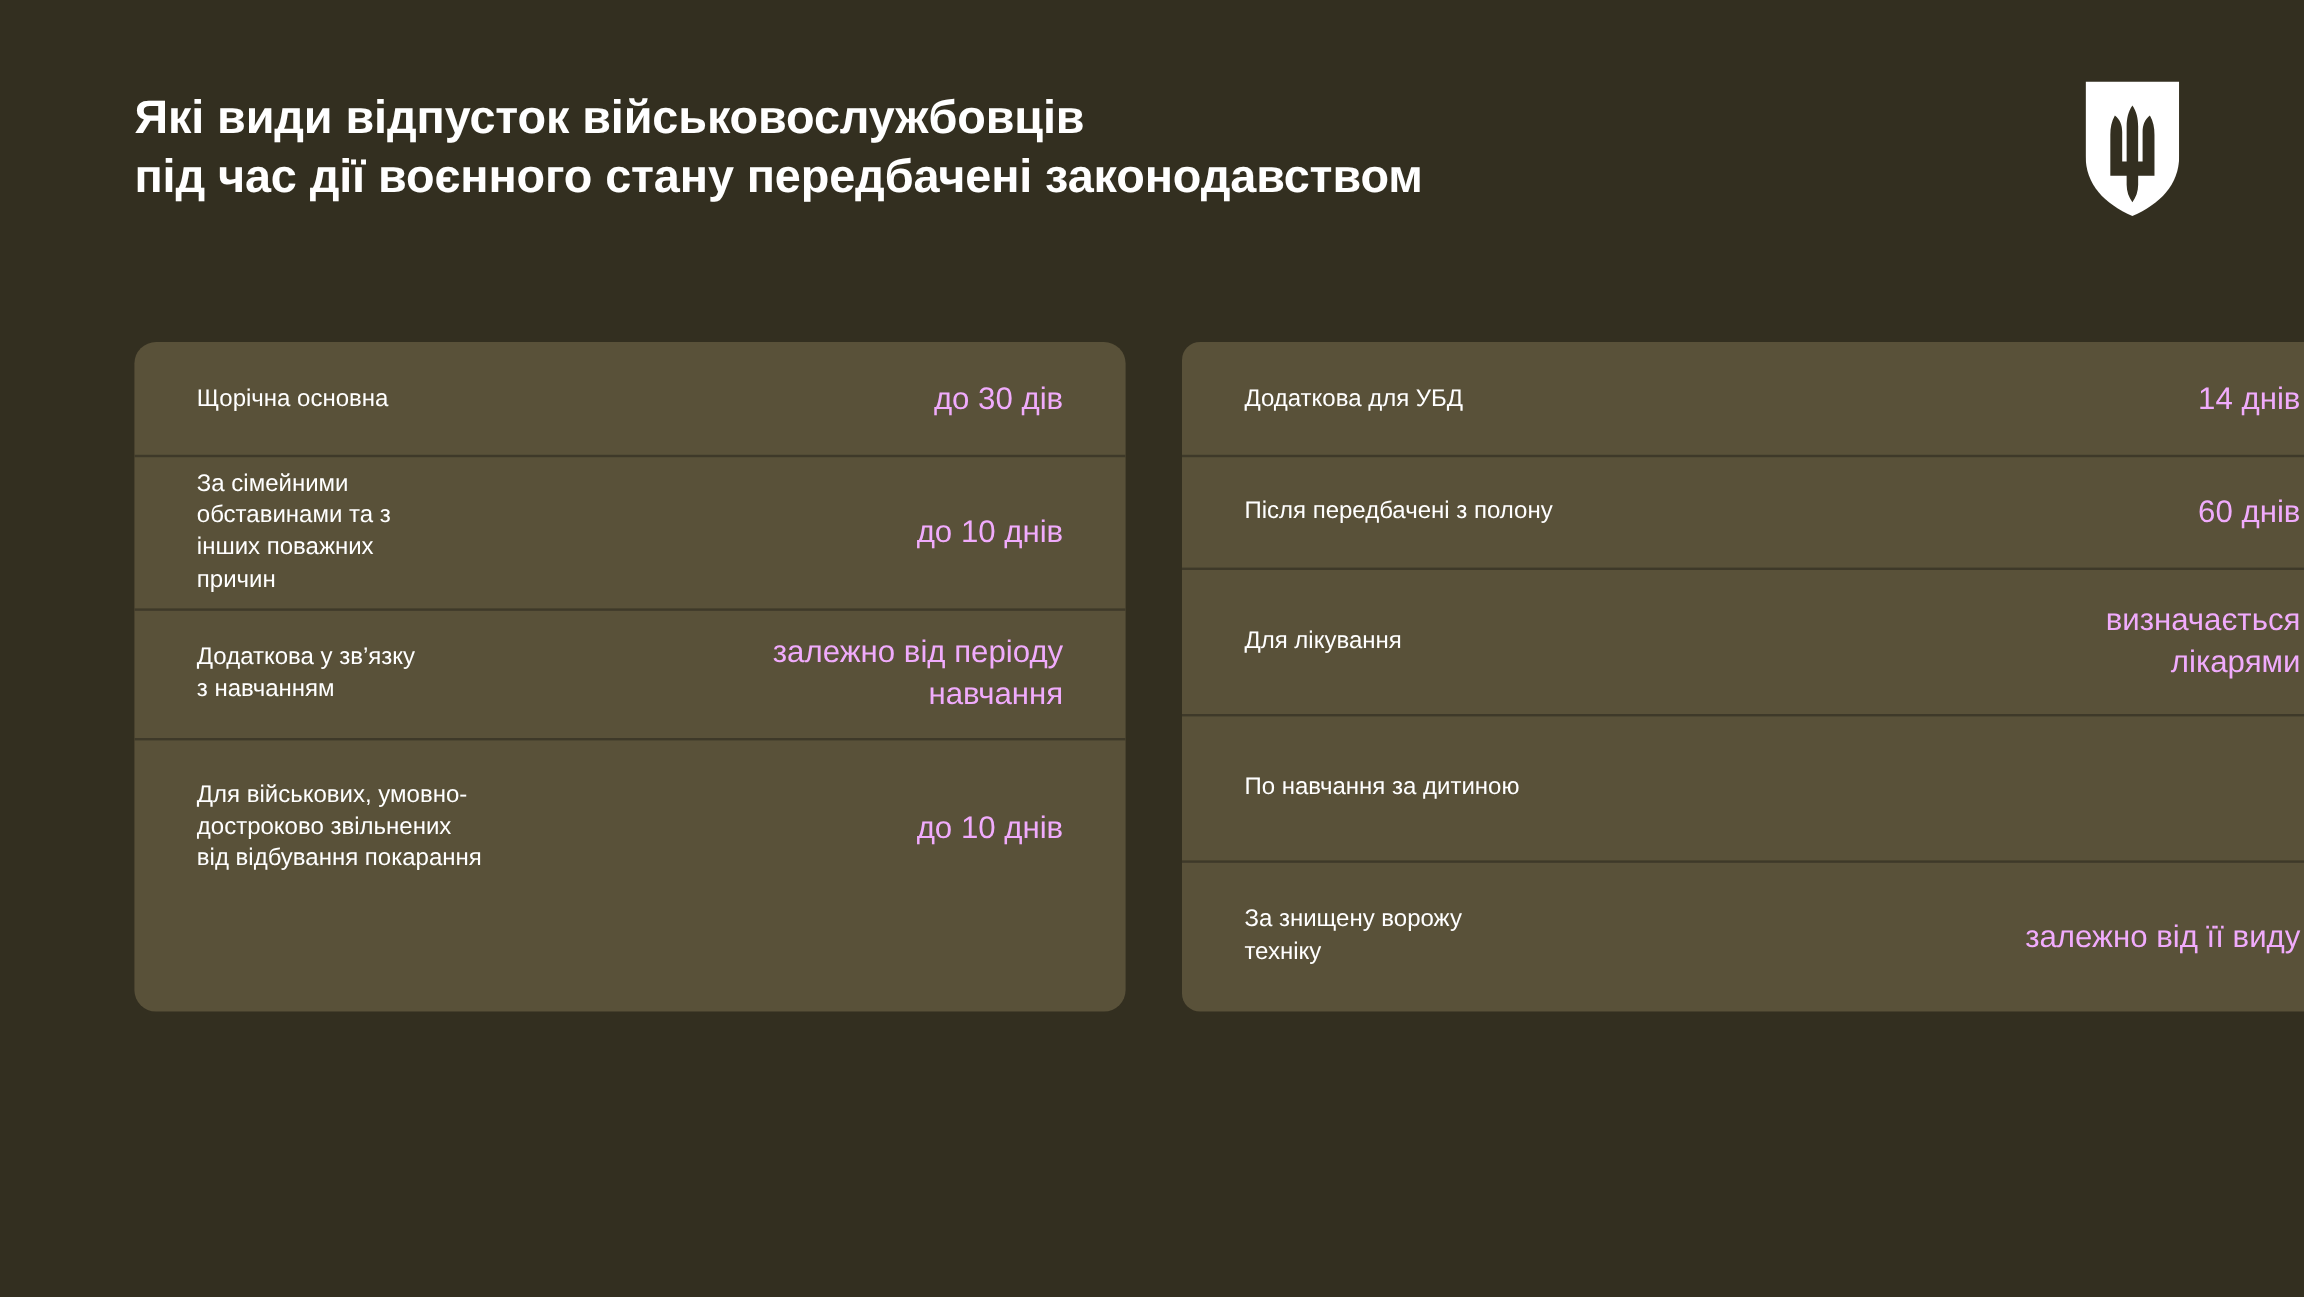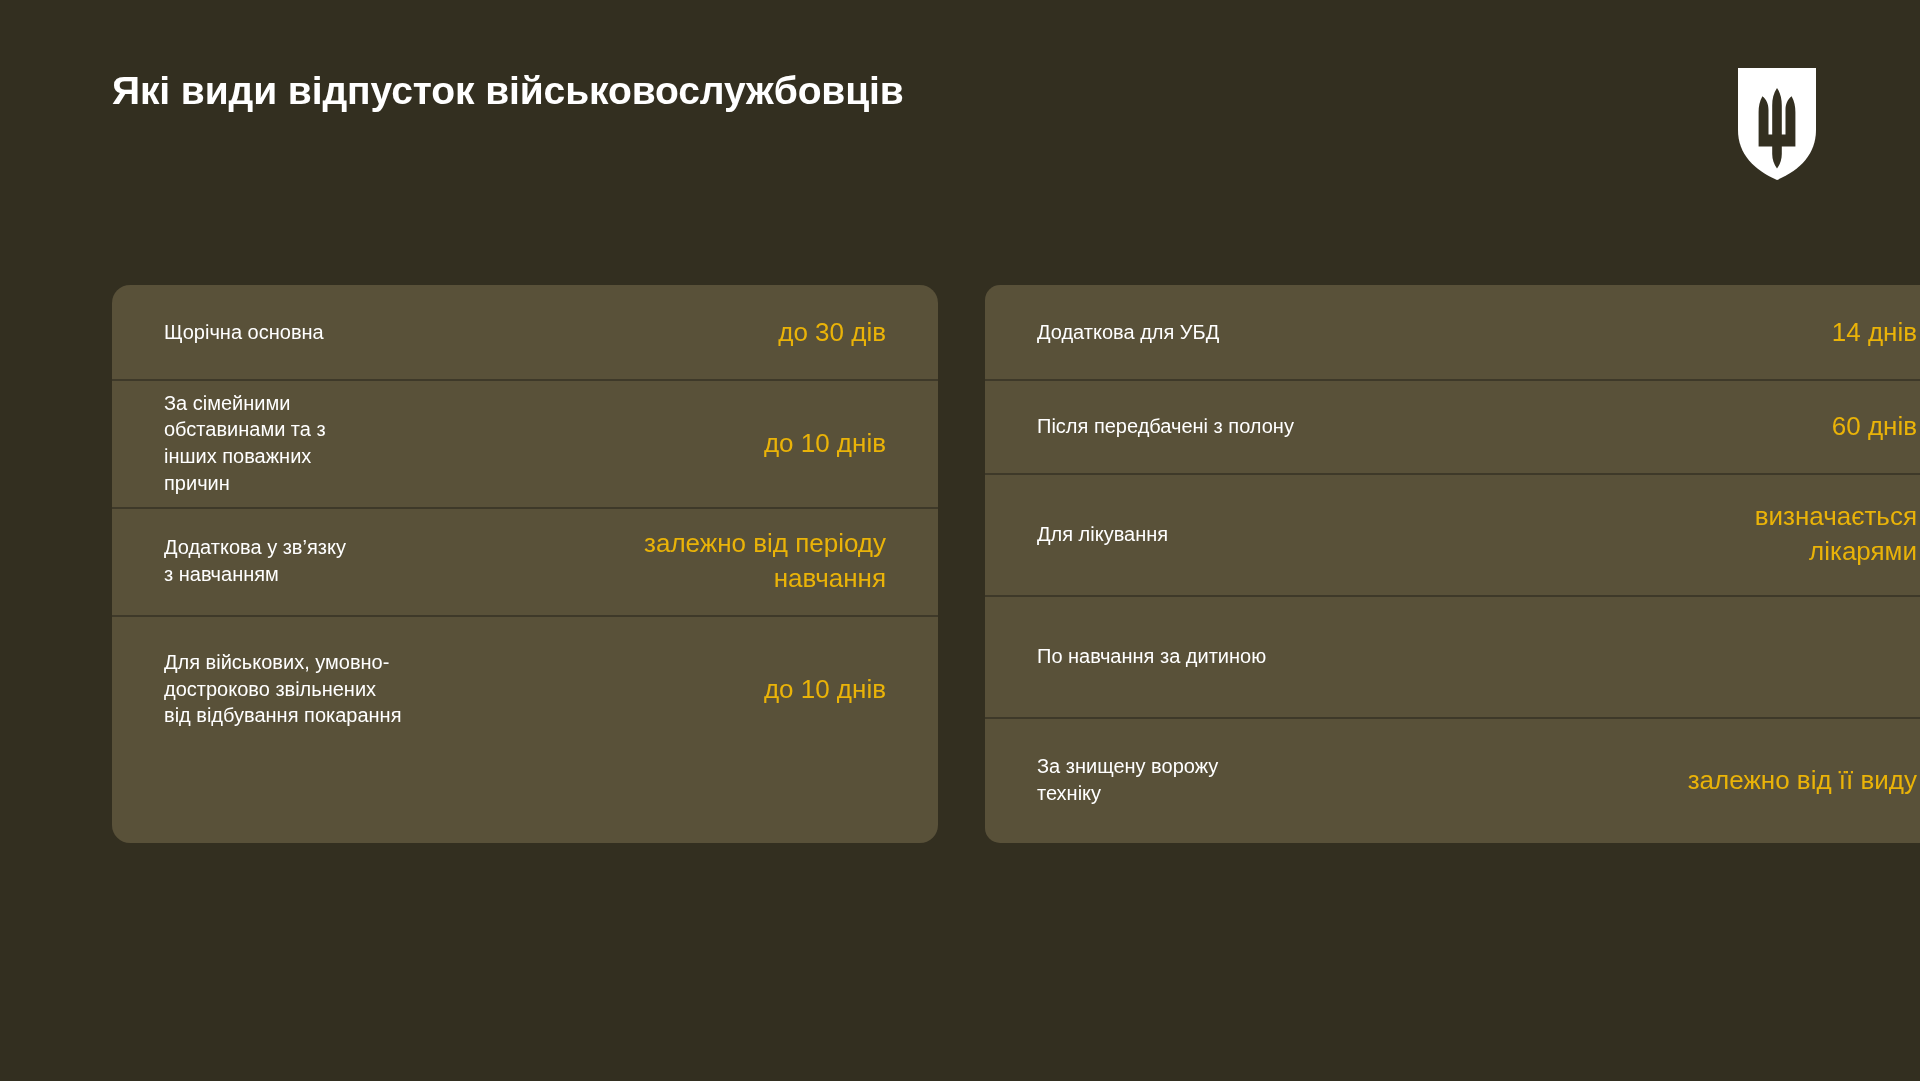--- a/index.html
+++ b/index.html
@@ -22,21 +22,21 @@
     height:1081px;
   }
 
   
   .header {
     position:absolute;
     left:112px;
     top:66px;
     right:104px;
     display:flex;
-    align-items:flex-start;
+    align-items:center;
     justify-content:space-between;
   }
 
   .title {
     color:#ffffff;
     font-size:39px;
     font-weight:700;
     line-height:1.26;
     letter-spacing:-0.1px;
     max-width:1350px;
@@ -90,21 +90,21 @@
   .row-label {
     color:#ffffff;
     font-size:20px;
     line-height:1.33;
     font-weight:400;
     white-space:pre-line;
     flex:0 1 auto;
     padding-right:18px;
   }
   .row-value {
-    color:#eab308;
+    color:#f0abfc;
     font-size:26px;
     line-height:1.33;
     font-weight:400;
     text-align:right;
     white-space:pre-line;
     flex:0 0 auto;
   }
 
   
   .h-1 { height:94px; }
@@ -120,20 +120,21 @@
 </style>
 </head>
 <body>
 
 <div class="page">
 
   <div class="header">
 
     <h1 class="title">
       <span class="title-line">Які види відпусток військовослужбовців</span>
+      <span class="title-line">під час дії воєнного стану передбачені законодавством</span>
     </h1>
 
     <div class="emblem">
       <svg viewBox="0 0 78 112" xmlns="http://www.w3.org/2000/svg" aria-hidden="true">
         <path d="M0 0 H78 V62 C78 86 62 102 39 112 C16 102 0 86 0 62 Z" fill="#ffffff"></path>
         <path d="M39 20
                  C35.5 25 34.2 31 34.2 37.5
                  V66.5 H30.5 V42
                  C30.5 36 28.6 31.5 24.4 28.2
                  C21.6 33.2 20.6 38.4 20.6 44.2

